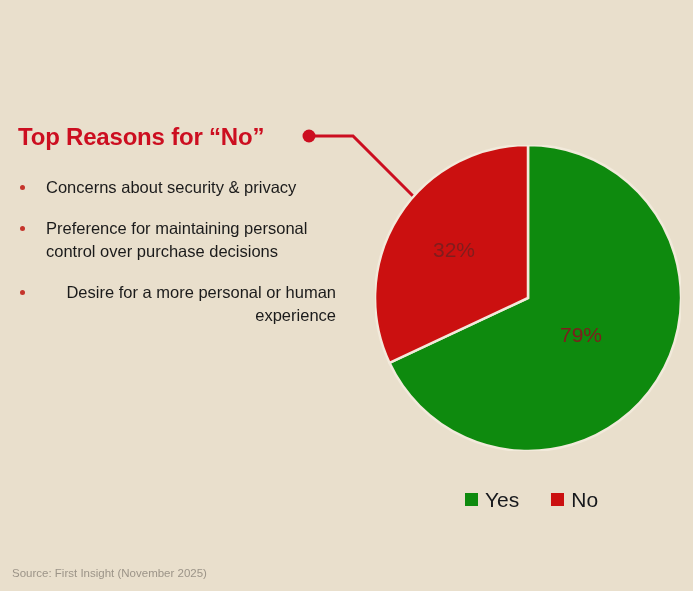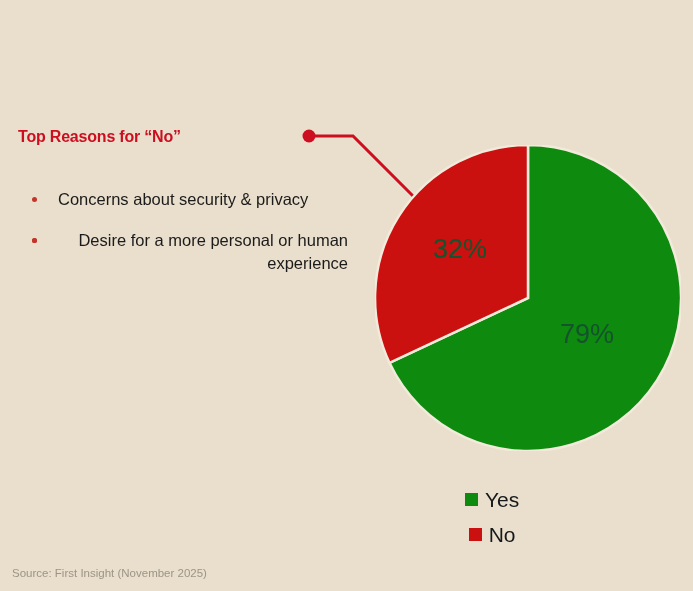--- a/index.html
+++ b/index.html
@@ -39,31 +39,31 @@
     white-space: nowrap;
   }
 
   
   .reasons-heading {
     position: absolute;
     left: 18px;
     top: 123px;
     color: #CC0E20;
     font-weight: bold;
-    font-size: 16px;
+    font-size: 24px;
     line-height: 28px;
     letter-spacing: -0.2px;
     white-space: nowrap;
   }
   .bullet-list {
     position: absolute;
     left: 16px;
     top: 176px;
     width: 320px;
-    margin: 12px;
+    margin: 0;
     padding: 0;
     list-style: none;
   }
   .bullet-item {
     position: relative;
     padding-left: 30px;
     margin-bottom: 18px;
     color: #1B1B1B;
     font-size: 16.5px;
     line-height: 23px;
@@ -93,37 +93,36 @@
   .pie-wrap {
     position: absolute;
     left: 375px;
     top: 145px;
     width: 306px;
     height: 306px;
   }
   .pie-svg { display: block; }
   .slice-label {
     position: absolute;
-    color: #14532d;
-    font-size: 27px;
+    color: #7f1d1d;
+    font-size: 21px;
     line-height: 21px;
     white-space: nowrap;
   }
   .label-no  { left: 433px; top: 239px; }
   .label-yes { left: 560px; top: 324px; }
 
   
   .legend {
     position: absolute;
     left: 465px;
     top: 489px;
     display: flex;
     align-items: center;
-    gap: 14px;
-    flex-direction: column;
+    gap: 32px;
   }
   .legend-item {
     display: flex;
     align-items: center;
     gap: 7px;
   }
   .legend-swatch {
     width: 13px;
     height: 13px;
     display: block;
@@ -153,20 +152,21 @@
 
   <div class="reasons-heading">Top Reasons for “No”</div>
 
   <ul class="bullet-list">
     <li class="bullet-item">
       <span class="bullet-dot"></span>
       <span>Concerns about security &amp; privacy</span>
     </li>
     <li class="bullet-item">
       <span class="bullet-dot"></span>
+      <span>Preference for maintaining personal control over purchase decisions</span>
     </li>
     <li class="bullet-item">
       <span class="bullet-dot"></span>
       <span>Desire for a more personal or human experience</span>
     </li>
   </ul>
 
   <svg class="connector" viewBox="0 0 135 90">
     <circle cx="14" cy="16" r="6.5" fill="#CC0E20"></circle>
     <path d="M 14 16 L 58 16 L 119 77" stroke="#CC0E20" stroke-width="3" fill="none"></path>

